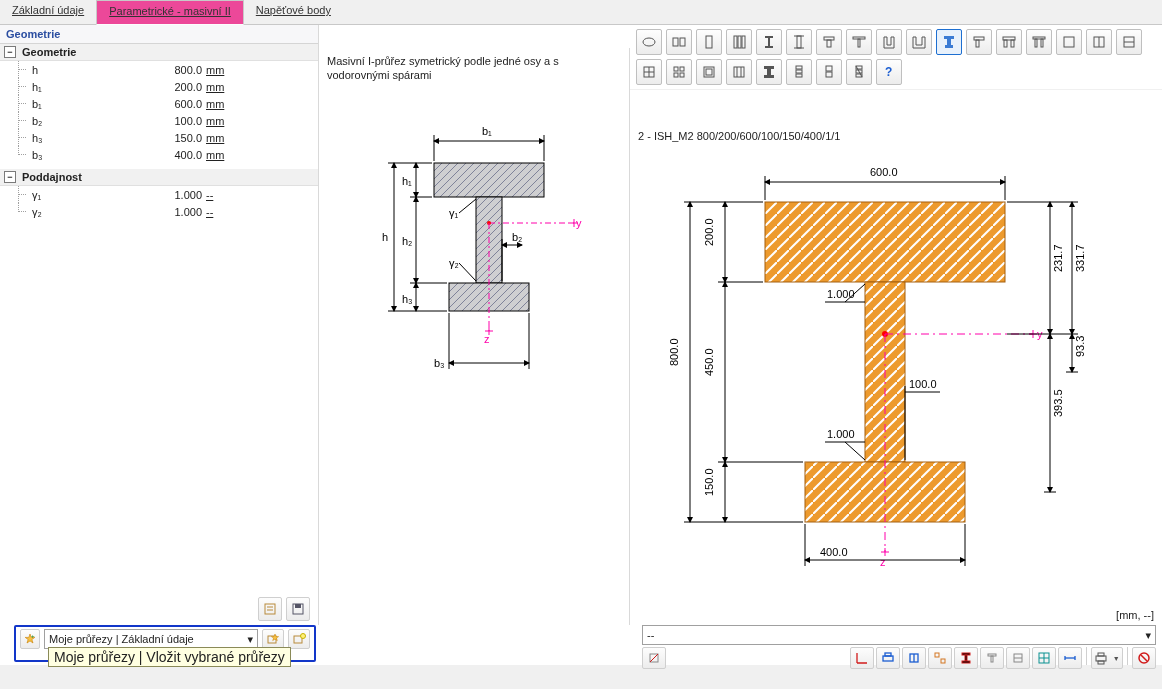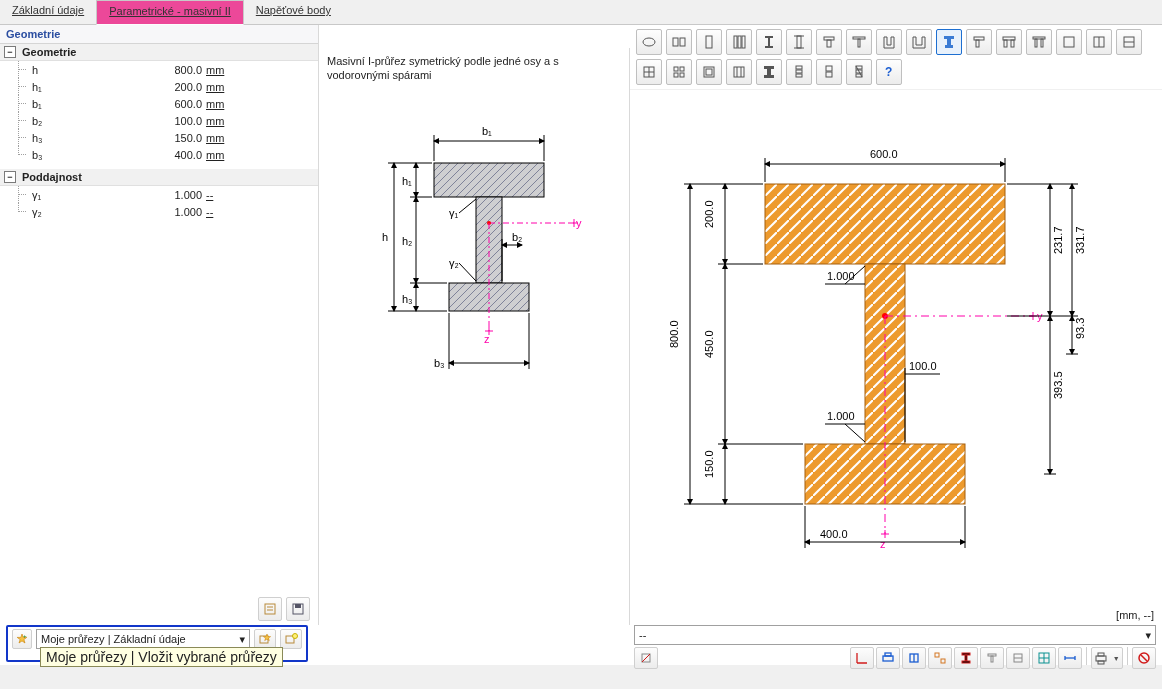--- a/index.html
+++ b/index.html
@@ -168,20 +168,21 @@
     display: flex;
     width: 100%;
     height: 40px;
     background: #fff;
     align-items: flex-start;
   }
   .bottom-left {
     position: relative;
     width: 318px;
     height: 100%;
+    margin-left: 8px;
   }
   .highlight-box {
     position: absolute;
     left: 6px; top: 0;
     width: 302px; height: 37px;
     border: 2px solid #1236c9;
     border-radius: 2px;
     background: #fff;
     display: flex;
     flex-direction: column;
@@ -568,20 +569,21 @@
           </svg>
         </div>
       <div class="shape-btn">
           <svg>
             <text x="4" y="12" font-size="12" fill="#1b5dd1" font-weight="bold">?</text>
           </svg>
         </div>
     </div>
 
     <div style="height:34px"></div>
+    <div class="right-title">2 - ISH_M2 800/200/600/100/150/400/1/1</div>
 
     <div class="right-svg-holder">
       <svg width="520" height="460" style="position:absolute;left:0;top:0">
         <defs>
           <pattern id="h2" width="12" height="12" patternUnits="userSpaceOnUse">
             <rect width="12" height="12" fill="#ed9a2d"></rect>
             <line x1="0" y1="12" x2="12" y2="0" stroke="#fff" stroke-width="2"></line>
           </pattern>
           <marker id="ae" markerWidth="6" markerHeight="6" refX="5" refY="3" orient="auto">
               <path d="M0,0 L6,3 L0,6 Z" fill="#000"></path>

